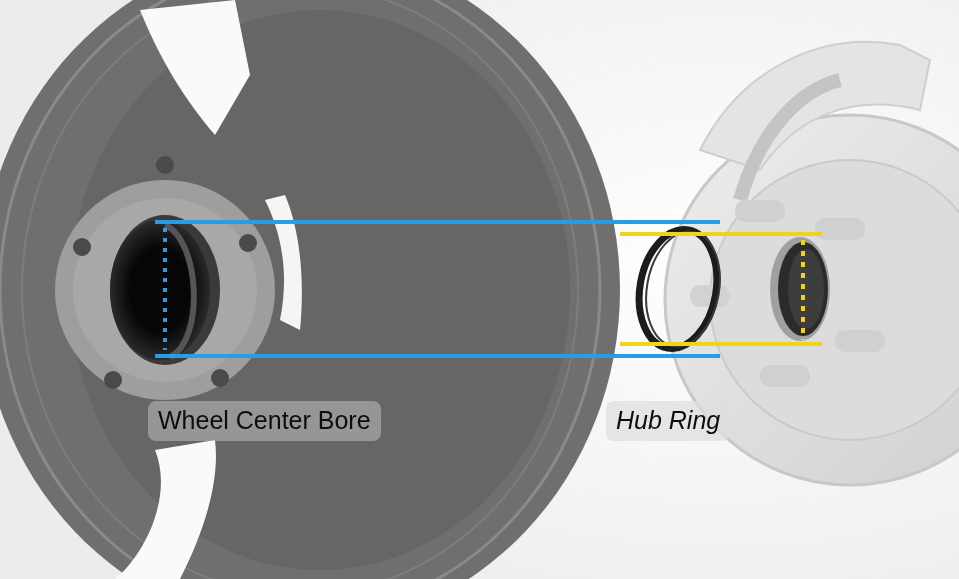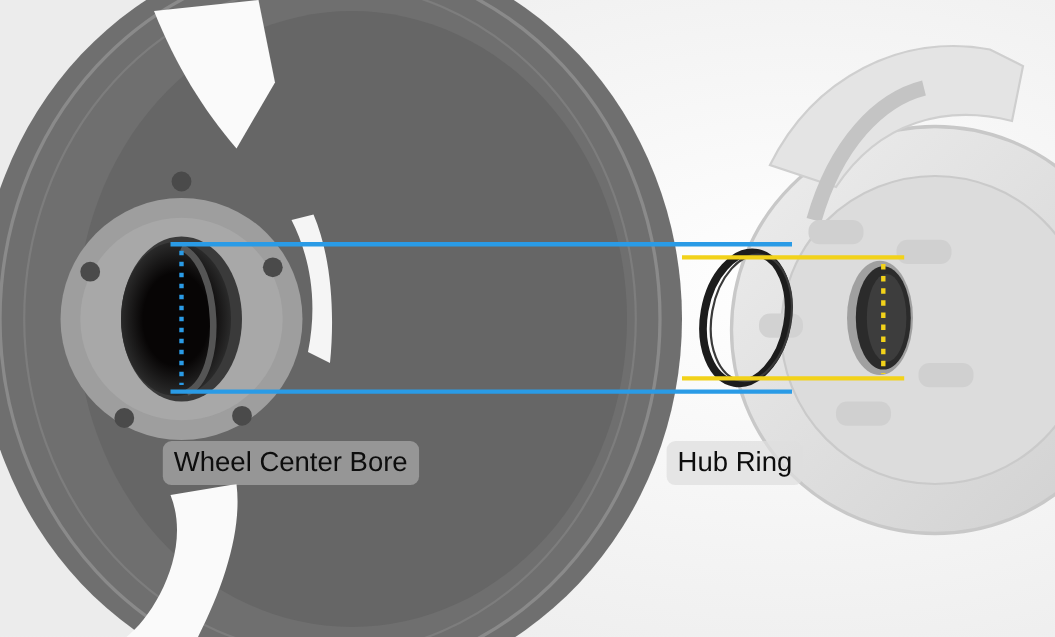--- a/index.html
+++ b/index.html
@@ -94,14 +94,14 @@
     </g>
 
     <g>
       <line x1="620" y1="234" x2="822" y2="234" stroke="#f2d21a" stroke-width="4"></line>
       <line x1="620" y1="344" x2="822" y2="344" stroke="#f2d21a" stroke-width="4"></line>
       <line x1="803" y1="240" x2="803" y2="340" stroke="#f2d21a" stroke-width="4" stroke-dasharray="5 6"></line>
     </g>
   </svg>
 
   <div class="label dark" style="left:148px; top:401px;">Wheel Center Bore</div>
-  <div class="label" style="left:606px; top:401px;">Hub Ring</div>
+  <div class="label" style="left:606px; top:401px;font-style:italic;">Hub Ring</div>
 </div>
 
 </body></html>

